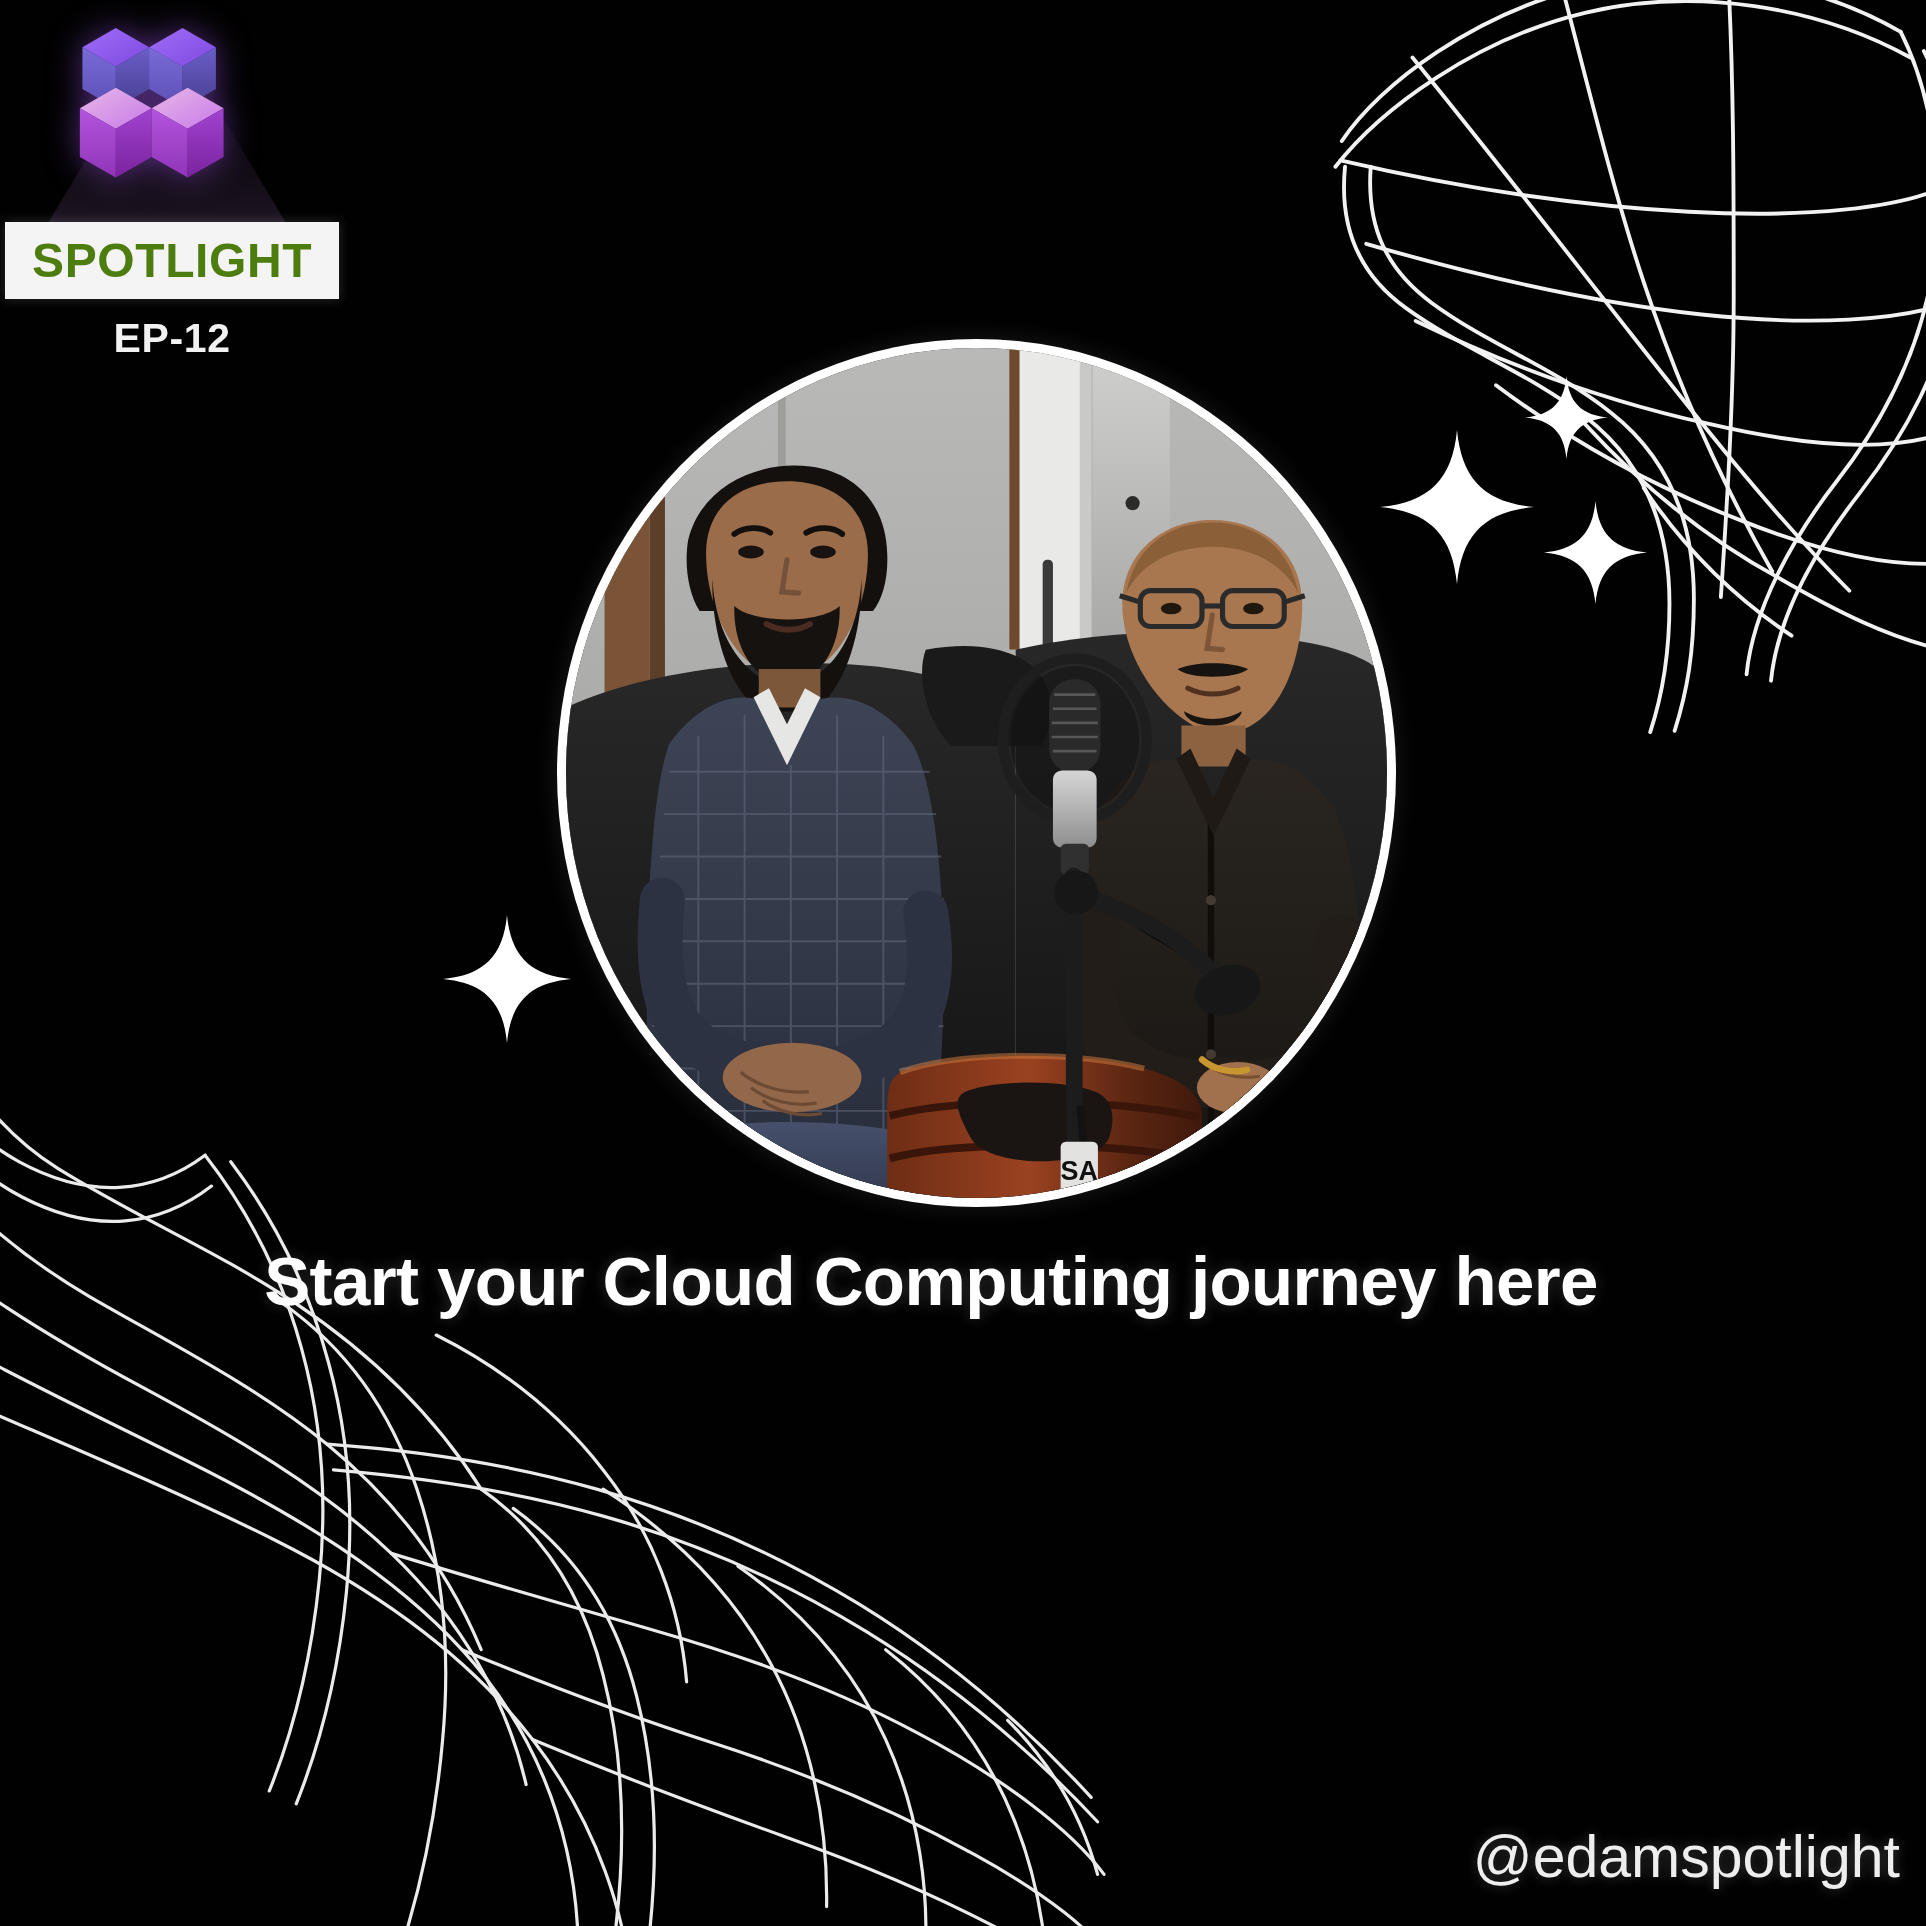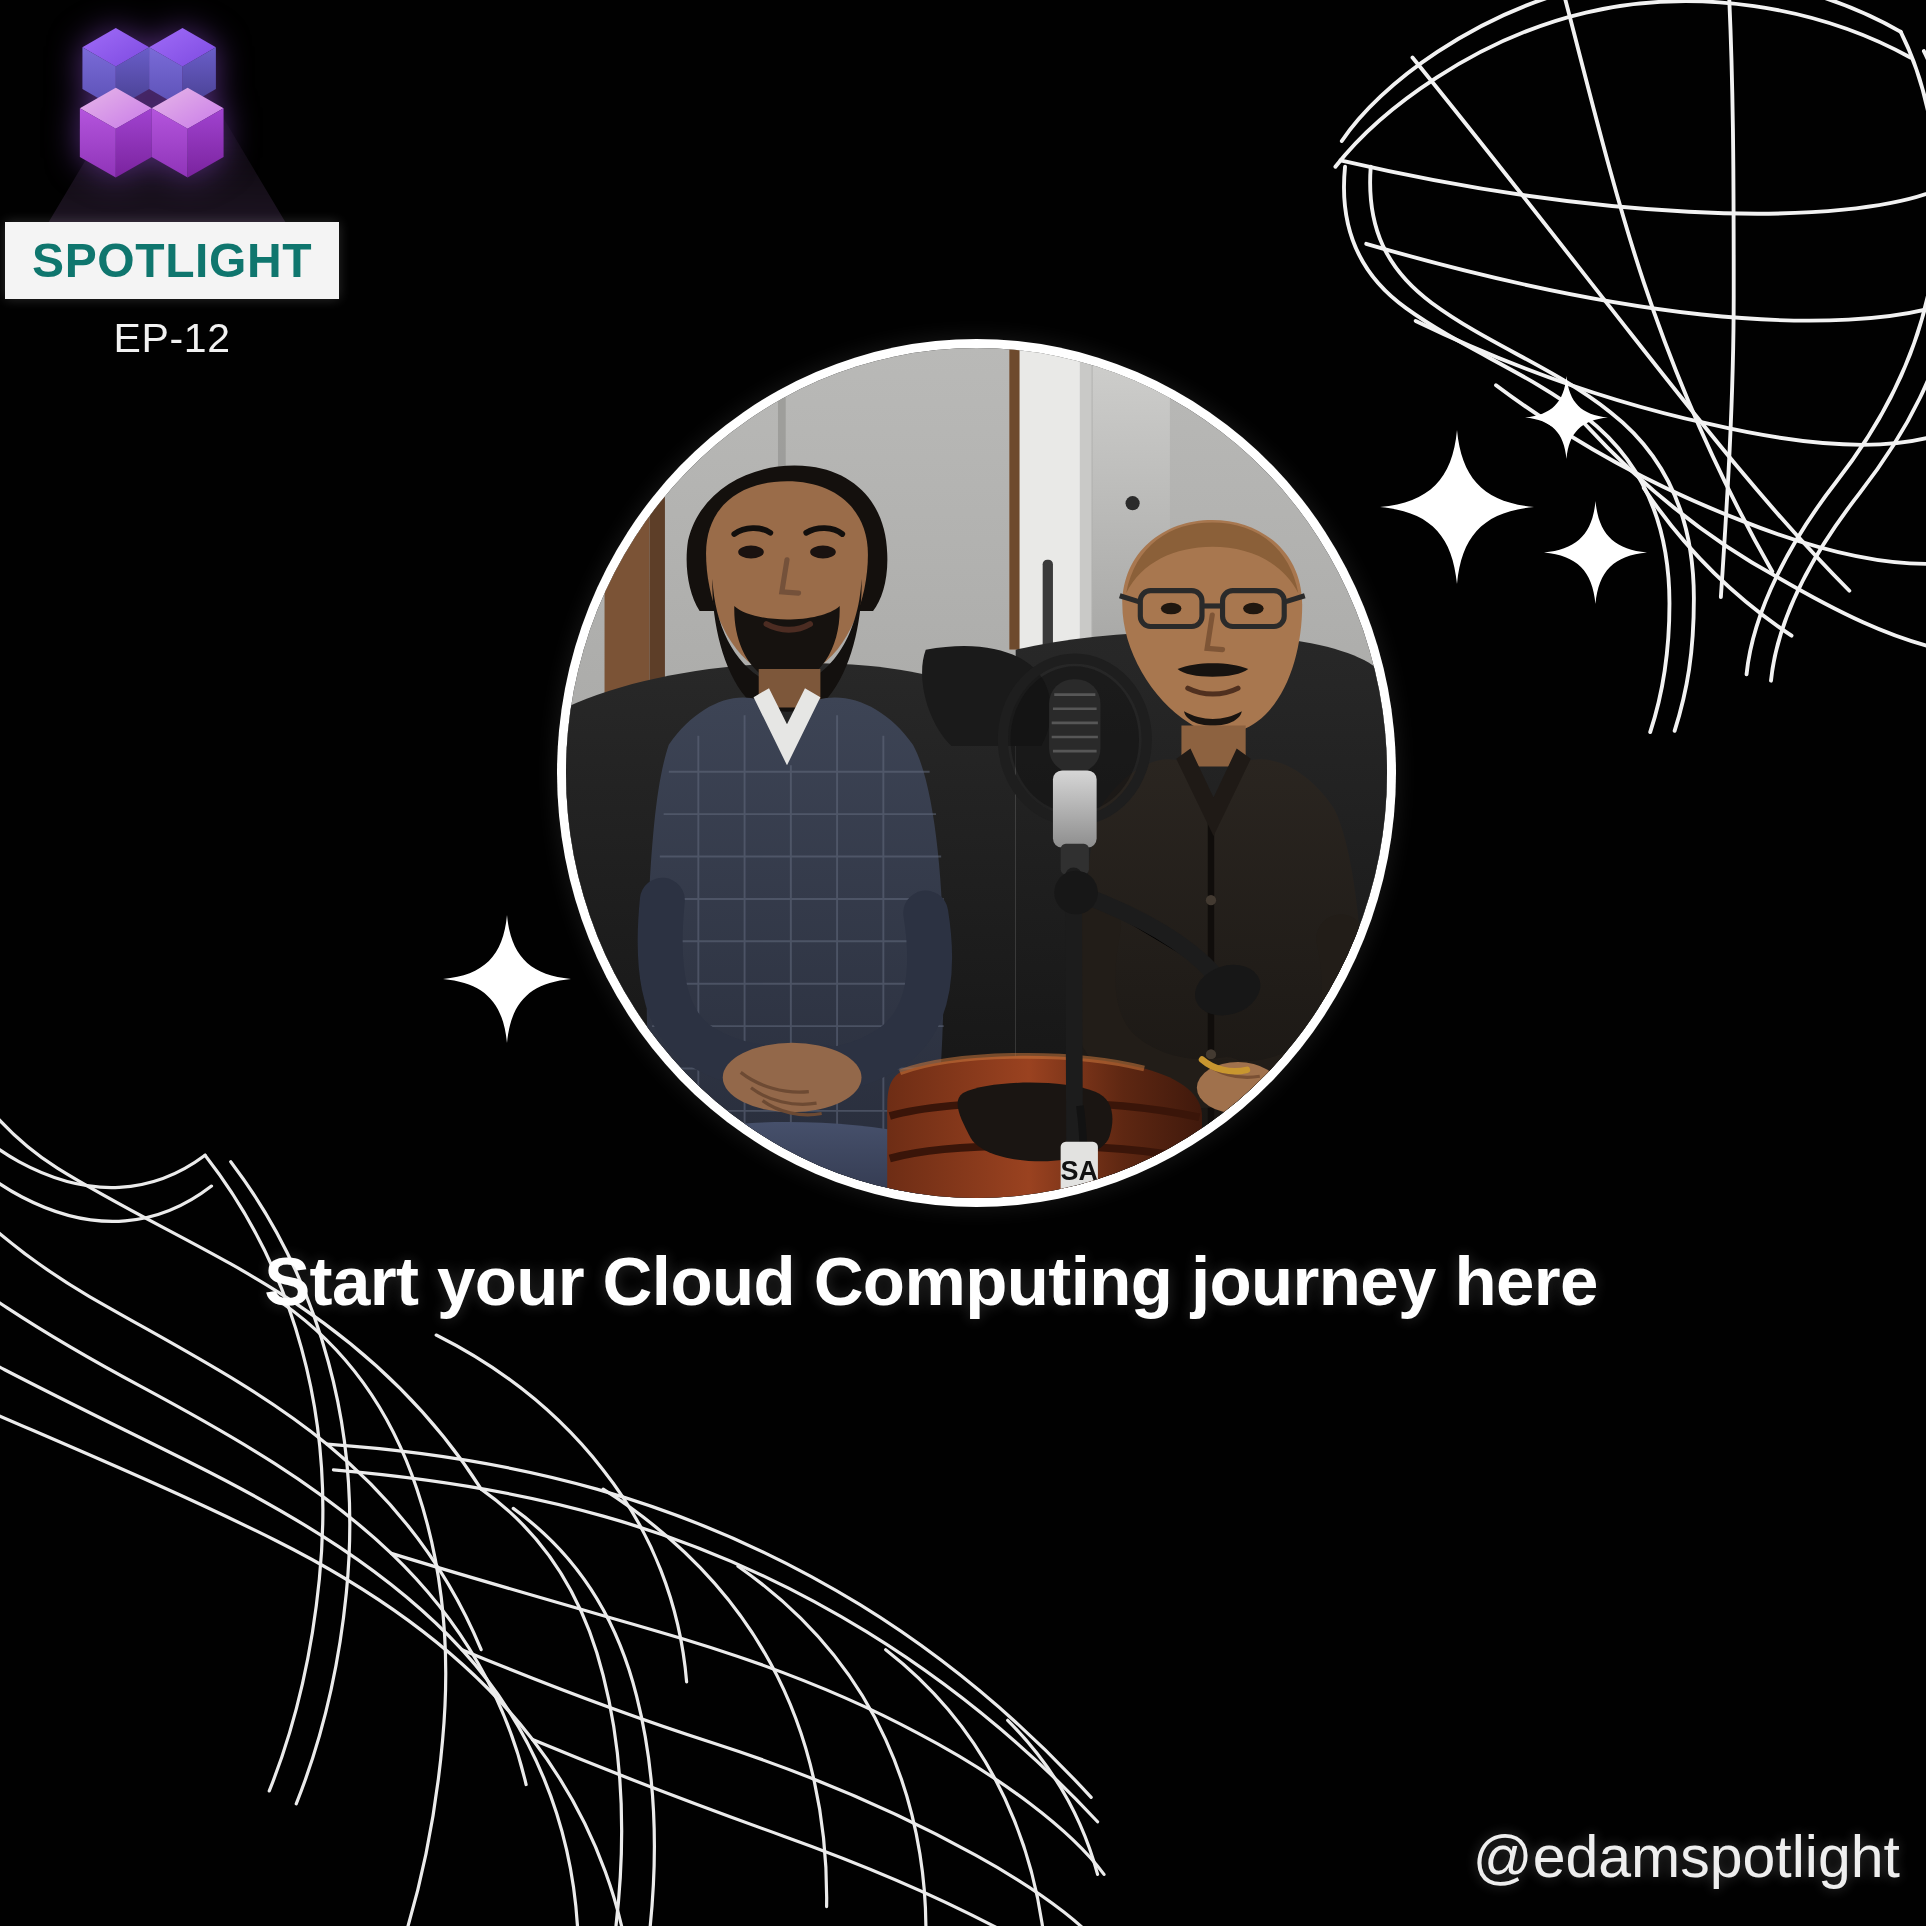--- a/index.html
+++ b/index.html
@@ -45,28 +45,28 @@
   #logo-cubes svg{display:block;}
 
   #spotlight-badge{
     position:absolute;left:5.1px;top:222px;
     width:334px;height:77px;
     background:#f4f4f4;
     display:flex;align-items:center;justify-content:center;
     box-shadow:0 0 11.6px rgba(255,255,255,.18);
   }
   #spotlight-badge .txt{
-    color:#0f766e;font-weight:700;font-size:48px;
+    color:#4d7c0f;font-weight:700;font-size:48px;
     letter-spacing:0.6px;line-height:1;
     font-family:"Liberation Sans", sans-serif;
   }
   #ep-label{
     position:absolute;left:5.1px;top:315px;width:334px;
     text-align:center;color:#f2f2f2;
-    font-size:41px;font-weight:400;letter-spacing:0.6px;
+    font-size:41px;font-weight:700;letter-spacing:0.6px;
   }
 
   
   #photo-ring{
     position:absolute;left:557px;top:339px;width:839px;height:868px;
     border-radius:50%;
     background:#ffffff;
     padding:0;
     box-shadow:0 0 26px rgba(255,255,255,.10);
   }

